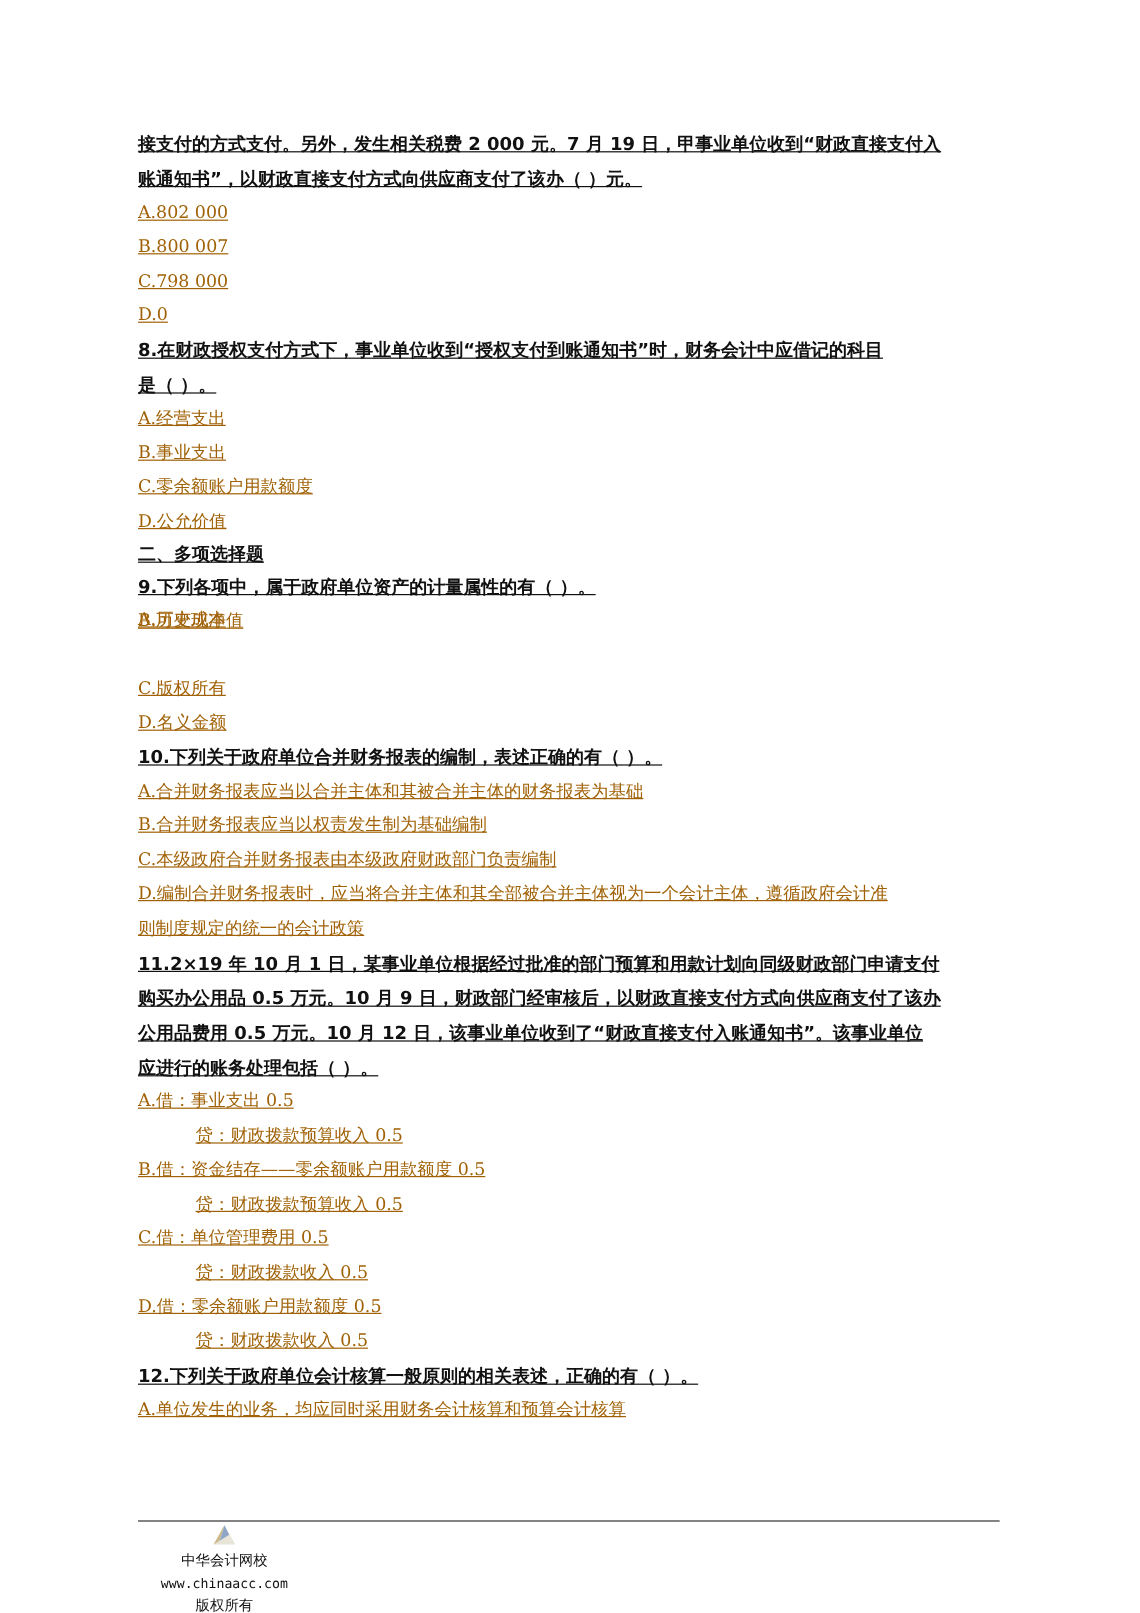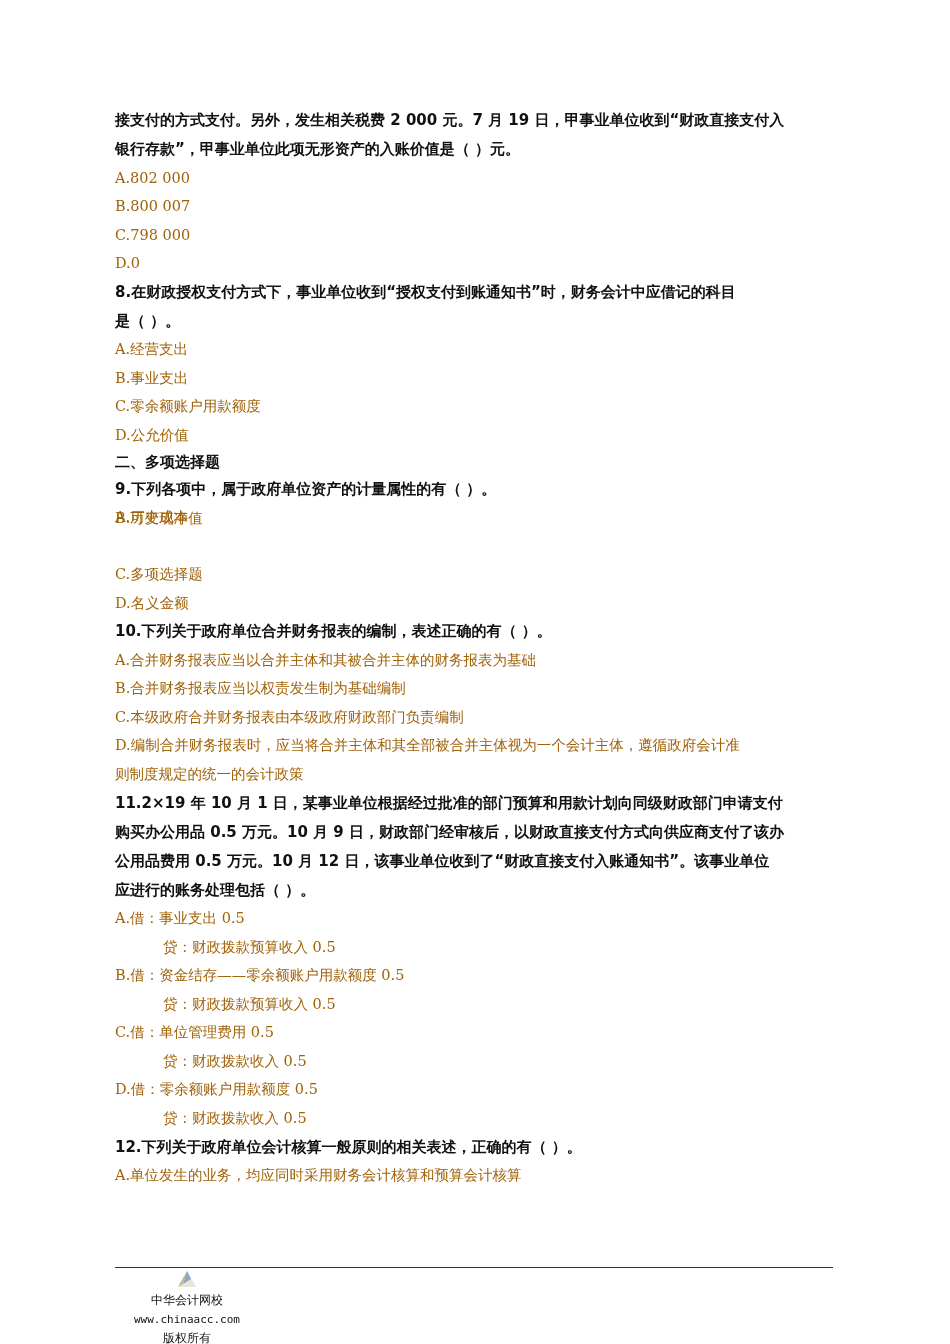--- a/index.html
+++ b/index.html
@@ -1,53 +1,53 @@
 <!DOCTYPE html>
 <html><head>
 <meta charset="utf-8">
 <style>
   html, body { margin:0; padding:0; background:#ffffff; }
   body { width:950px; height:1344px; position:relative; overflow:hidden;
          font-family:"DejaVu Serif","Liberation Serif",serif; color:#111; }
   .page { position:absolute; left:115px; top:0; width:725px; }
-  .line { position:absolute; left:0; white-space:nowrap; font-size:15px; line-height:20px; }
+  .line { position:absolute; left:0; white-space:nowrap; font-size:15px; line-height:20px;text-decoration:underline; }
   .bold { font-weight:bold; font-family:"DejaVu Sans","Liberation Sans",sans-serif; font-size:15px; }
   .opt { font-size:14.5px; color:#a16207; }
   .indent { left:48px; }
   .footer-rule { position:absolute; left:115px; top:1267px; width:718px; height:1px; background:#333; }
   .footer { position:absolute; left:130px; top:1270px; display:flex; align-items:center; gap:4px;
             font-size:12px; color:#111; font-family:"DejaVu Sans","Liberation Sans",sans-serif;flex-direction:column; }
   .footer .url { font-family:"DejaVu Sans Mono","Liberation Mono",monospace; font-size:11px; margin:0 4px; }
   .logo { width:20px; height:18px; }
 </style>
 </head>
 <body>
 
 <div class="page">
 
   <div class="line bold" style="top:110px">接支付的方式支付。另外，发生相关税费 2 000 元。7 月 19 日，甲事业单位收到“财政直接支付入</div>
-  <div class="line bold" style="top:139px">银行存款”，甲事业单位此项无形资产的入账价值是（   ）元。</div>
+  <div class="line bold" style="top:139px">账通知书”，以财政直接支付方式向供应商支付了该办（   ）元。</div>
   <div class="line opt" style="top:168px">A.802 000</div>
   <div class="line opt" style="top:196px">B.800 007</div>
   <div class="line opt" style="top:225px">C.798 000</div>
   <div class="line opt" style="top:253px">D.0</div>
 
   <div class="line bold" style="top:282px">8.在财政授权支付方式下，事业单位收到“授权支付到账通知书”时，财务会计中应借记的科目</div>
   <div class="line bold" style="top:311px">是（  ）。</div>
   <div class="line opt" style="top:339px">A.经营支出</div>
   <div class="line opt" style="top:368px">B.事业支出</div>
   <div class="line opt" style="top:396px">C.零余额账户用款额度</div>
   <div class="line opt" style="top:425px">D.公允价值</div>
 
   <div class="line bold" style="top:452px">二、多项选择题</div>
 
   <div class="line bold" style="top:479px">9.下列各项中，属于政府单位资产的计量属性的有（ ）。</div>
   <div class="line opt" style="top:507px">A.历史成本</div>
   <div class="line opt" style="top:508px">B.可变现净值</div>
-  <div class="line opt" style="top:564px">C.多项选择题</div>
+  <div class="line opt" style="top:564px">C.版权所有</div>
   <div class="line opt" style="top:593px">D.名义金额</div>
 
   <div class="line bold" style="top:621px">10.下列关于政府单位合并财务报表的编制，表述正确的有（  ）。</div>
   <div class="line opt" style="top:650px">A.合并财务报表应当以合并主体和其被合并主体的财务报表为基础</div>
   <div class="line opt" style="top:678px">B.合并财务报表应当以权责发生制为基础编制</div>
   <div class="line opt" style="top:707px">C.本级政府合并财务报表由本级政府财政部门负责编制</div>
   <div class="line opt" style="top:735px">D.编制合并财务报表时，应当将合并主体和其全部被合并主体视为一个会计主体，遵循政府会计准</div>
   <div class="line opt" style="top:764px">则制度规定的统一的会计政策</div>
 
   <div class="line bold" style="top:793px">11.2×19 年 10 月 1 日，某事业单位根据经过批准的部门预算和用款计划向同级财政部门申请支付</div>

